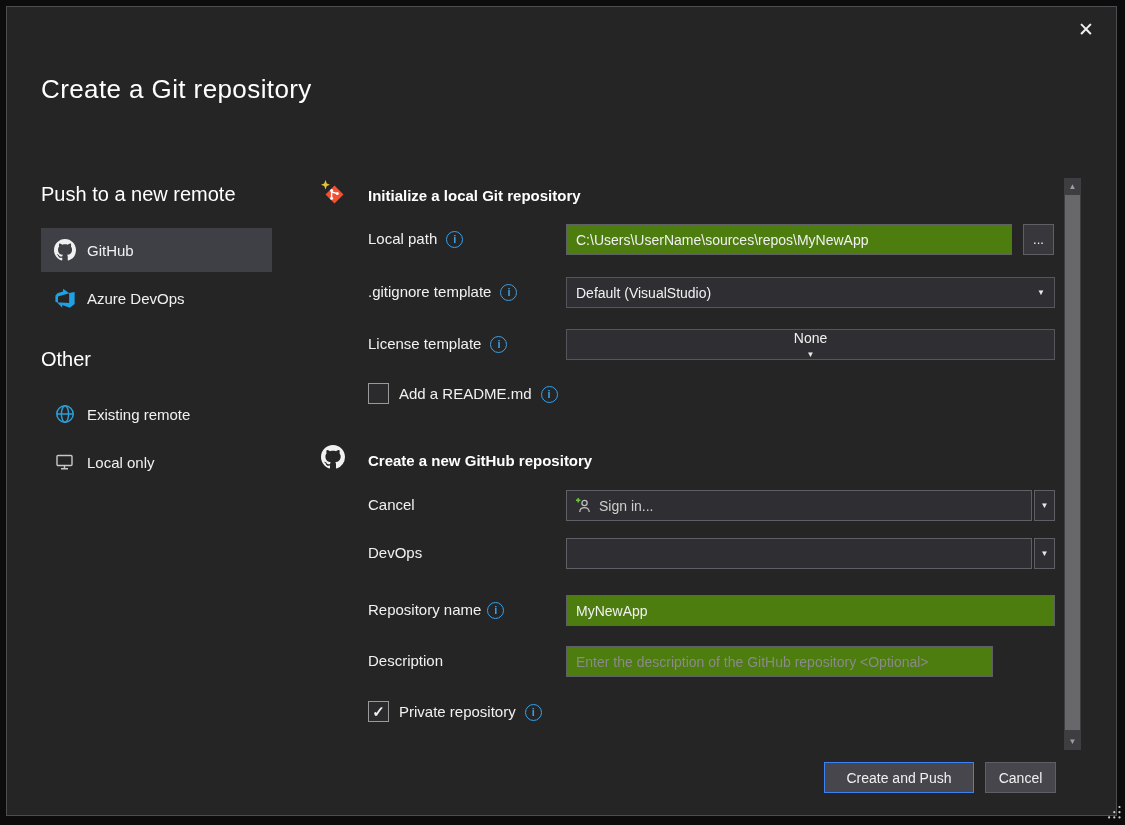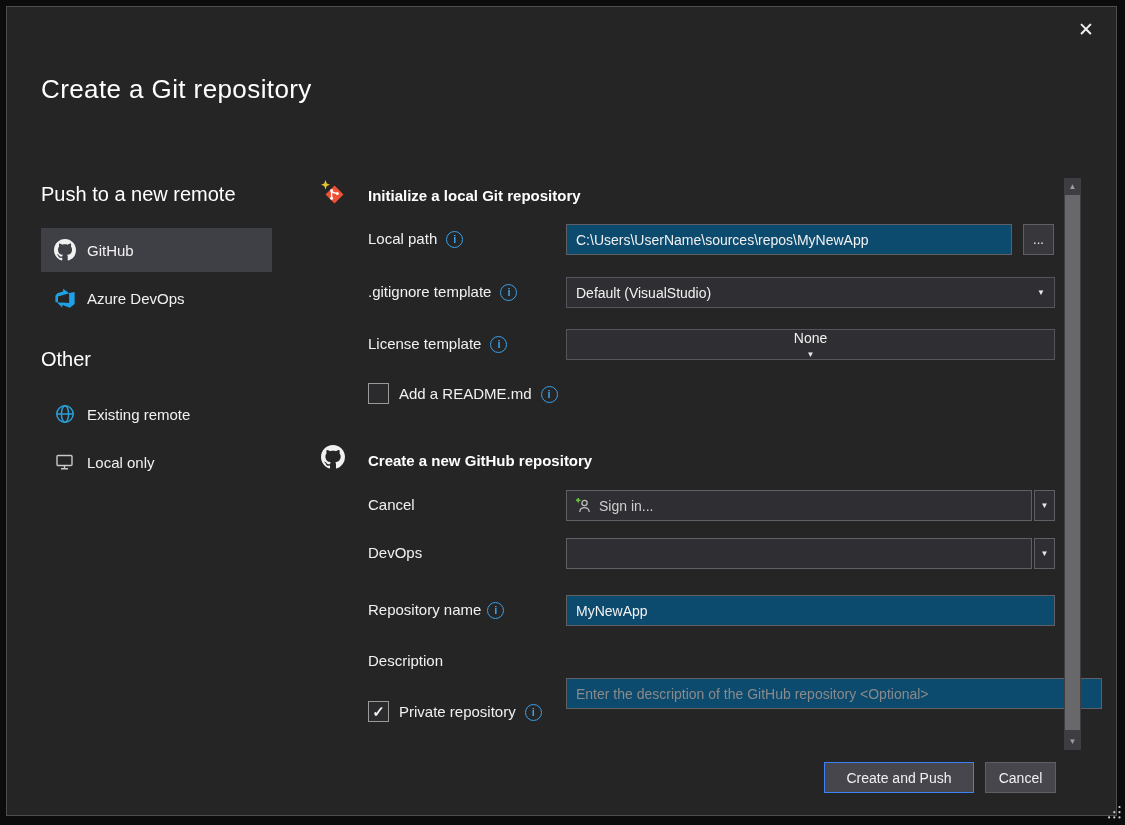--- a/index.html
+++ b/index.html
@@ -24,21 +24,21 @@
   
   .sec-head{position:absolute;left:361px;font-size:15px;font-weight:700;color:#ffffff;line-height:22px;}
   .sec-icon{position:absolute;}
   
   .flabel{position:absolute;left:361px;font-size:15px;color:#f1f1f1;height:22px;
     display:flex;align-items:center;gap:9px;line-height:22px;}
   .info{display:inline-flex;align-items:center;justify-content:center;width:17px;height:17px;
     box-sizing:border-box;border:1.5px solid #3aa0e8;border-radius:50%;color:#3aa0e8;
     font-size:11px;font-weight:bold;cursor:pointer;}
   
-  .text-input{position:absolute;left:559px;height:31px;box-sizing:border-box;background:#0c4a6e;
+  .text-input{position:absolute;left:559px;height:31px;box-sizing:border-box;background:#4d7c0f;
     border:1px solid #5f5f66;color:#f1f1f1;font-size:14px;padding:0 9px;outline:none;
     font-family:"Liberation Sans",sans-serif;}
   .text-input::placeholder{color:#8a8a8a;opacity:1;}
   .browse-btn{position:absolute;left:1016px;top:217px;width:31px;height:31px;box-sizing:border-box;
     background:#37373c;border:1px solid #5f5f66;color:#f1f1f1;font-size:13px;display:flex;
     align-items:center;justify-content:center;cursor:pointer;}
   .combo{position:absolute;left:559px;width:489px;height:31px;box-sizing:border-box;background:#2f2f33;
     border:1px solid #55555c;color:#f1f1f1;font-size:14px;display:flex;align-items:center;
     justify-content:space-between;padding:0 9px;cursor:pointer;}
   .arrow{font-size:8px;color:#e8e8e8;line-height:8px;}
@@ -200,21 +200,21 @@
 
   <div class="flabel" style="top:592px;gap:6px;">
     <span>Repository name</span>
     <span class="info">i</span>
   </div>
   <input class="text-input" style="top: 588px; width: 489px;" value="MyNewApp">
 
   <div class="flabel" style="top:643px;">
     <span>Description</span>
   </div>
-  <input class="text-input" style="top: 639px; width: 536px; margin-top: 32px;" placeholder="Enter the description of the GitHub repository &lt;Optional&gt;">
+  <input class="text-input" style="top: 639px; width: 427px;" placeholder="Enter the description of the GitHub repository &lt;Optional&gt;">
 
   <div class="checkbox checked" style="top:694px;">
     <span class="check">✓</span>
   </div>
   <div class="cb-label" style="top:694px;">
     <span>Private repository</span>
     <span class="info">i</span>
   </div>
 
   <div class="scrollbar">

